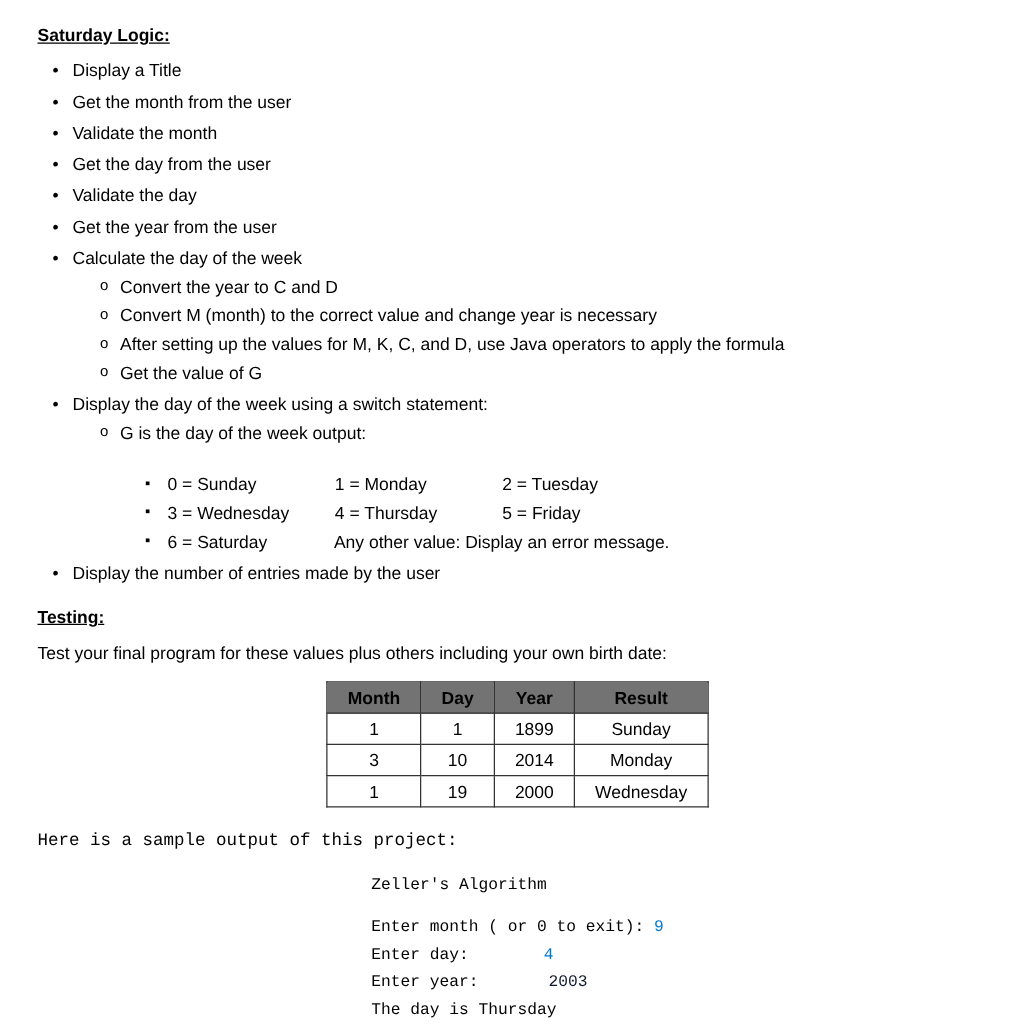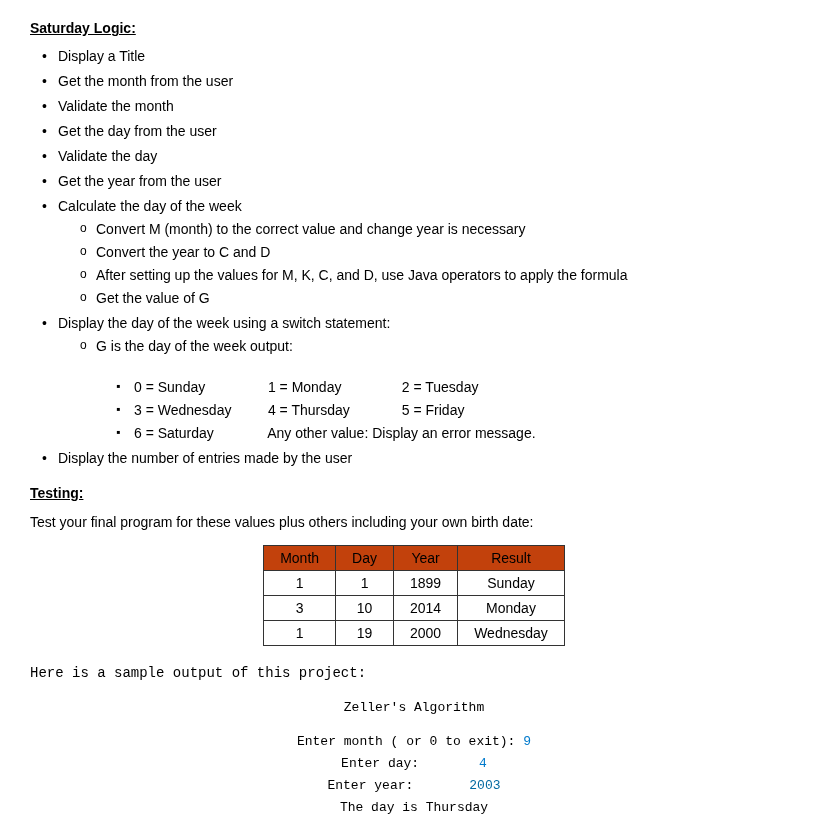--- a/index.html
+++ b/index.html
@@ -81,63 +81,62 @@
       border-collapse: collapse;
       margin: 10px auto 16px auto;
       display: table;
     }
     .data-table th, .data-table td {
       border: 1px solid #333;
       padding: 4px 16px;
       text-align: center;
     }
     .data-table th {
-      font-weight: normal;
-      background: #c2410c;
+      font-weight: bold;
+      background: #737373;
     }
     .sample-output-label {
       margin-bottom: 16px;
       line-height: 1.6;
       font-family: Liberation Mono, monospace;
     }
     .code-block {
       font-family: 'Courier New', Courier, monospace;
       font-size: 13px;
       margin: 0 auto;
       width: fit-content;
       line-height: 1.7;
     }
     .inline-num {
       color: #007acc;
     }
     .code-section {
       margin-bottom: 12px;
-      text-align: center;
     }
   </style>
 </head>
 <body>
 
 <div>
 
   <div>
     <div class="section-title">Saturday Logic:</div>
 
     <ul class="main-list">
       <li><span>Display a Title</span></li>
       <li><span>Get the month from the user</span></li>
       <li><span>Validate the month</span></li>
       <li><span>Get the day from the user</span></li>
       <li><span>Validate the day</span></li>
       <li><span>Get the year from the user</span></li>
       <li>
         <span>Calculate the day of the week</span>
         <ul class="sub-list-circle">
+          <li><span>Convert the year to C and D</span></li>
           <li><span>Convert M (month) to the correct value and change year is necessary</span></li>
-          <li><span>Convert the year to C and D</span></li>
           <li><span>After setting up the values for M, K, C, and D, use Java operators to apply the formula</span></li>
           <li><span>Get the value of G</span></li>
         </ul>
       </li>
       <li>
         <span>Display the day of the week using a switch statement:</span>
         <ul class="sub-list-circle">
           <li>
             <span>G is the day of the week output:</span>
             <ul class="sub-list-square">
@@ -205,21 +204,21 @@
         <div>Zeller's Algorithm</div>
       </div>
       <div class="code-section">
         <div>
           <span>Enter month ( or 0 to exit): </span><span class="inline-num">9</span>
         </div>
         <div>
           <span>Enter day:</span><span style="color:#007acc; margin-left:60px;">4</span>
         </div>
         <div>
-          <span>Enter year:</span><span style="color:#0369a1; margin-left:56px;">2003</span>
+          <span>Enter year:</span><span style="color:#0f172a; margin-left:56px;">2003</span>
         </div>
         <div>  The day is Thursday</div>
       </div>
       <div class="code-section">
         <div>
           <span>Enter month ( or 0 to exit): </span><span class="inline-num">2</span>
         </div>
 
       </div>
 

